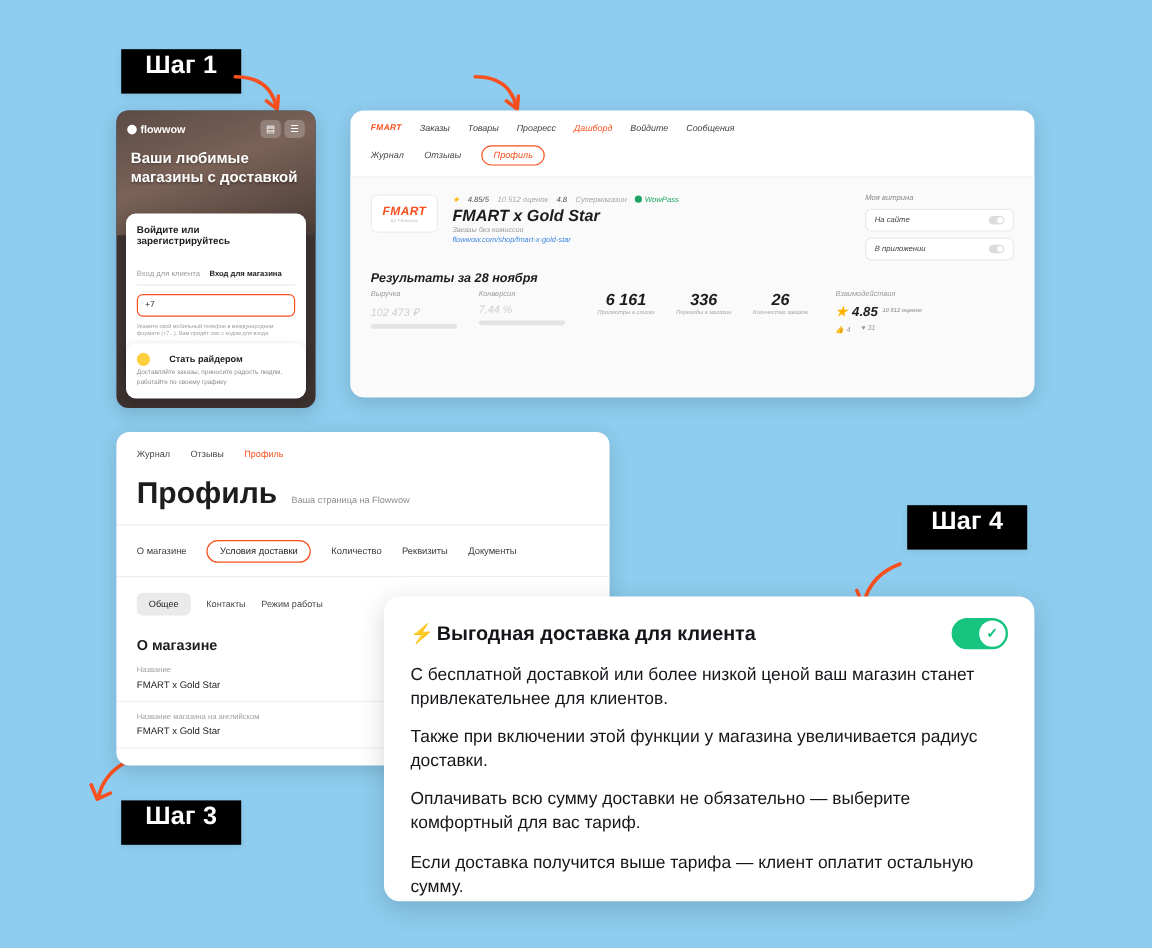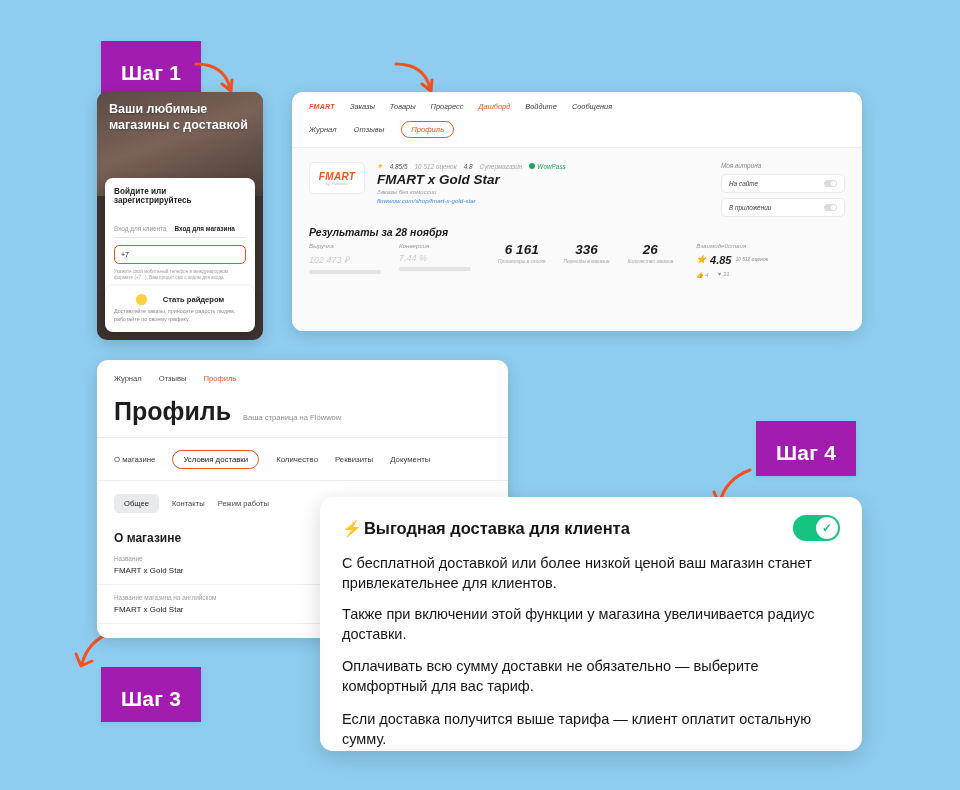--- a/index.html
+++ b/index.html
@@ -15,26 +15,26 @@
     position: relative;
   }
   .stage {
     position: absolute;
     inset: 0;
   }
 
   
   .step-badge {
     position: absolute;
-    background: #a21caf;
+    background: #000000;
     color: #ffffff;
     border-radius: 0;
     font-size: 21px;
     font-weight: bold;
-    padding: 20px 20px 11px;
+    padding: 2px 20px 11px;
     letter-spacing: 0.2px;
     white-space: nowrap;
     box-shadow: 0 2px 6px rgba(0,0,0,0.08);
   }
   #step1 { left: 101px; top: 41px; }
   #step2 { left: 293px; top: 41px; }
   #step3 { left: 101px; top: 667px; }
   #step4 { left: 756px; top: 421px; }
 
   .arrow {
@@ -177,21 +177,20 @@
     box-shadow: 0 3px 8px rgba(0,0,0,0.18);
   }
   .rider-card .rt {
     font-size: 7.6px;
     font-weight: bold;
     color: #1d1d1d;
     margin-bottom: 3px;
     display: flex;
     align-items: center;
     gap: 16px;
-    justify-content: center;
   }
   .rider-icon {
     width: 11px; height: 11px;
     border-radius: 50%;
     background: #ffcf3d;
     display: inline-block;
   }
   .rider-card .rd {
     font-size: 5.4px;
     color: #8c8c8c;
@@ -586,20 +585,30 @@
   </div>
   <div class="arrow" id="arrow4">
     <svg width="46" height="44" viewBox="0 0 46 44">
         <path d="M40 4 C24 10 14 20 10 36" stroke="#f8501e" stroke-width="3" fill="none" stroke-linecap="round"></path>
         <path d="M4 26 L9 38 L20 33" stroke="#f8501e" stroke-width="3" fill="none" stroke-linecap="round" stroke-linejoin="round"></path>
       </svg>
   </div>
 
   <div class="phone">
     <div class="phone-hero"></div>
+    <div class="phone-topbar">
+      <div class="brand">
+        <span class="dot"></span>
+        <span>flowwow</span>
+      </div>
+      <div class="phone-icons">
+        <div class="pill-btn">▤</div>
+        <div class="pill-btn">☰</div>
+      </div>
+    </div>
     <div class="hero-title">Ваши любимые магазины с доставкой</div>
 
     <div class="login-card">
       <h3>Войдите или зарегистрируйтесь</h3>
       <div class="tabs-mini">
         <span>Вход для клиента</span>
         <span class="active">Вход для магазина</span>
       </div>
       <div class="phone-input">
         <span>+7</span>

